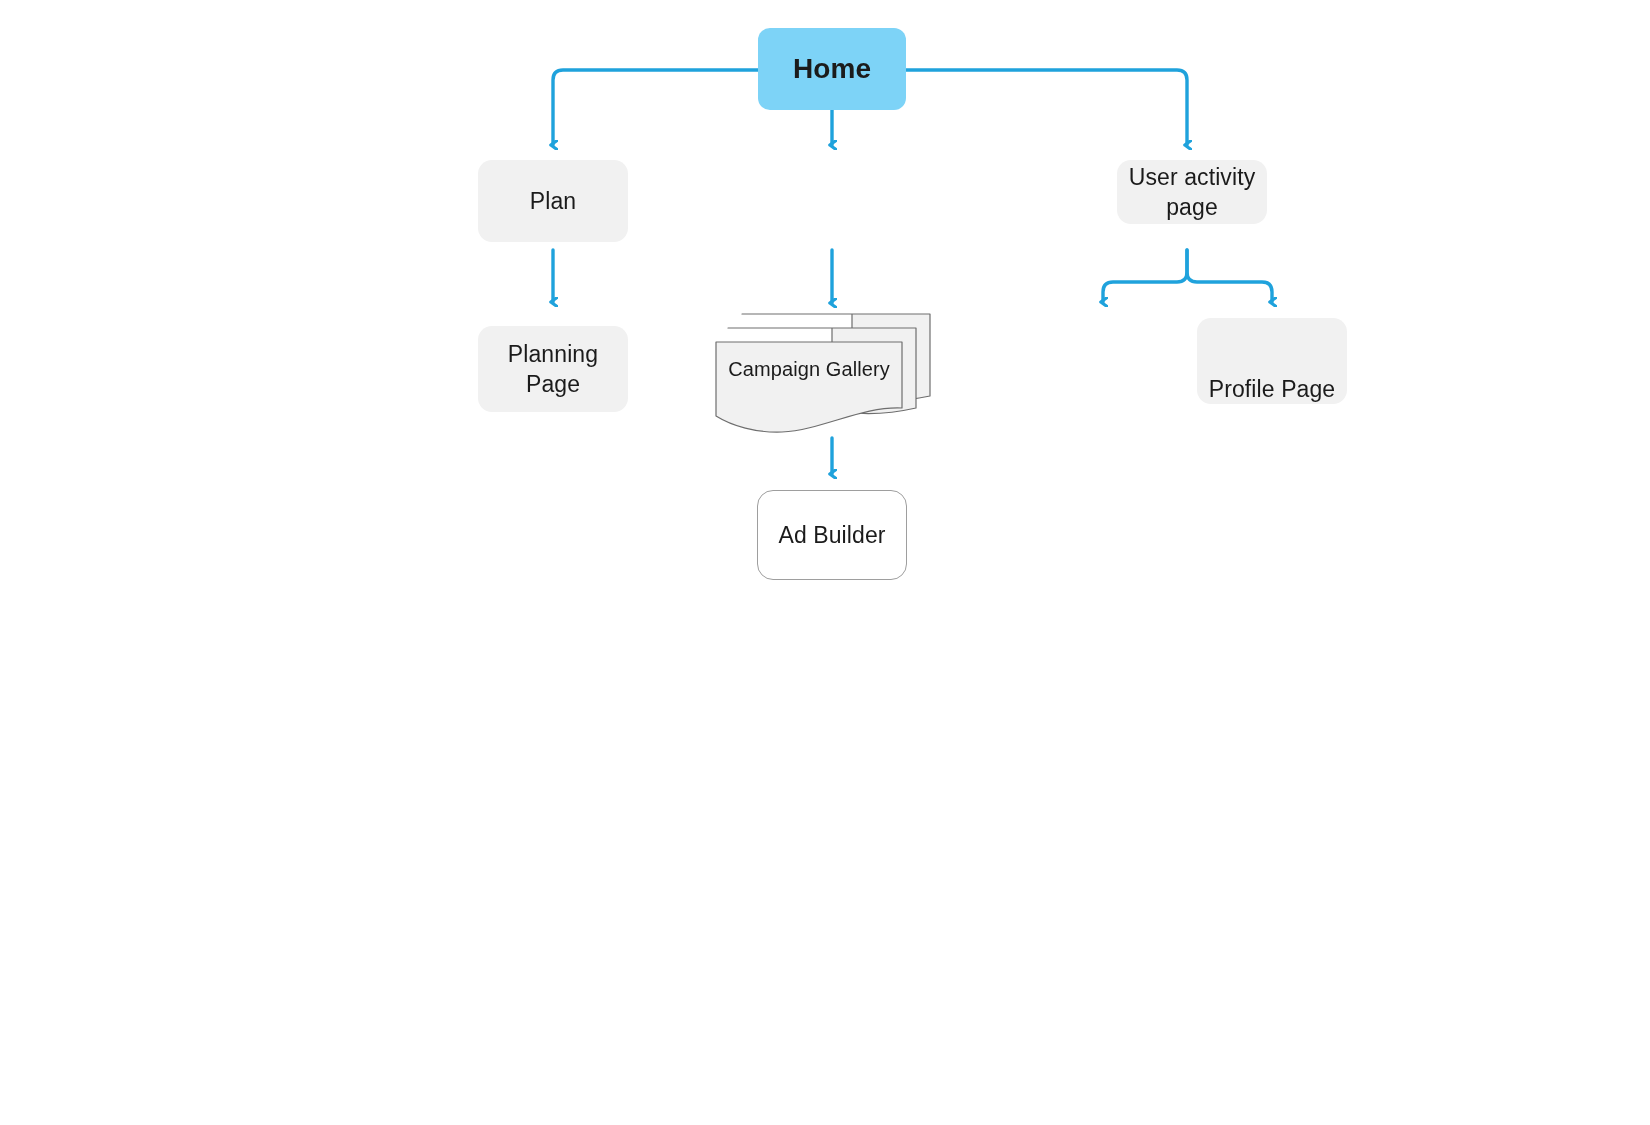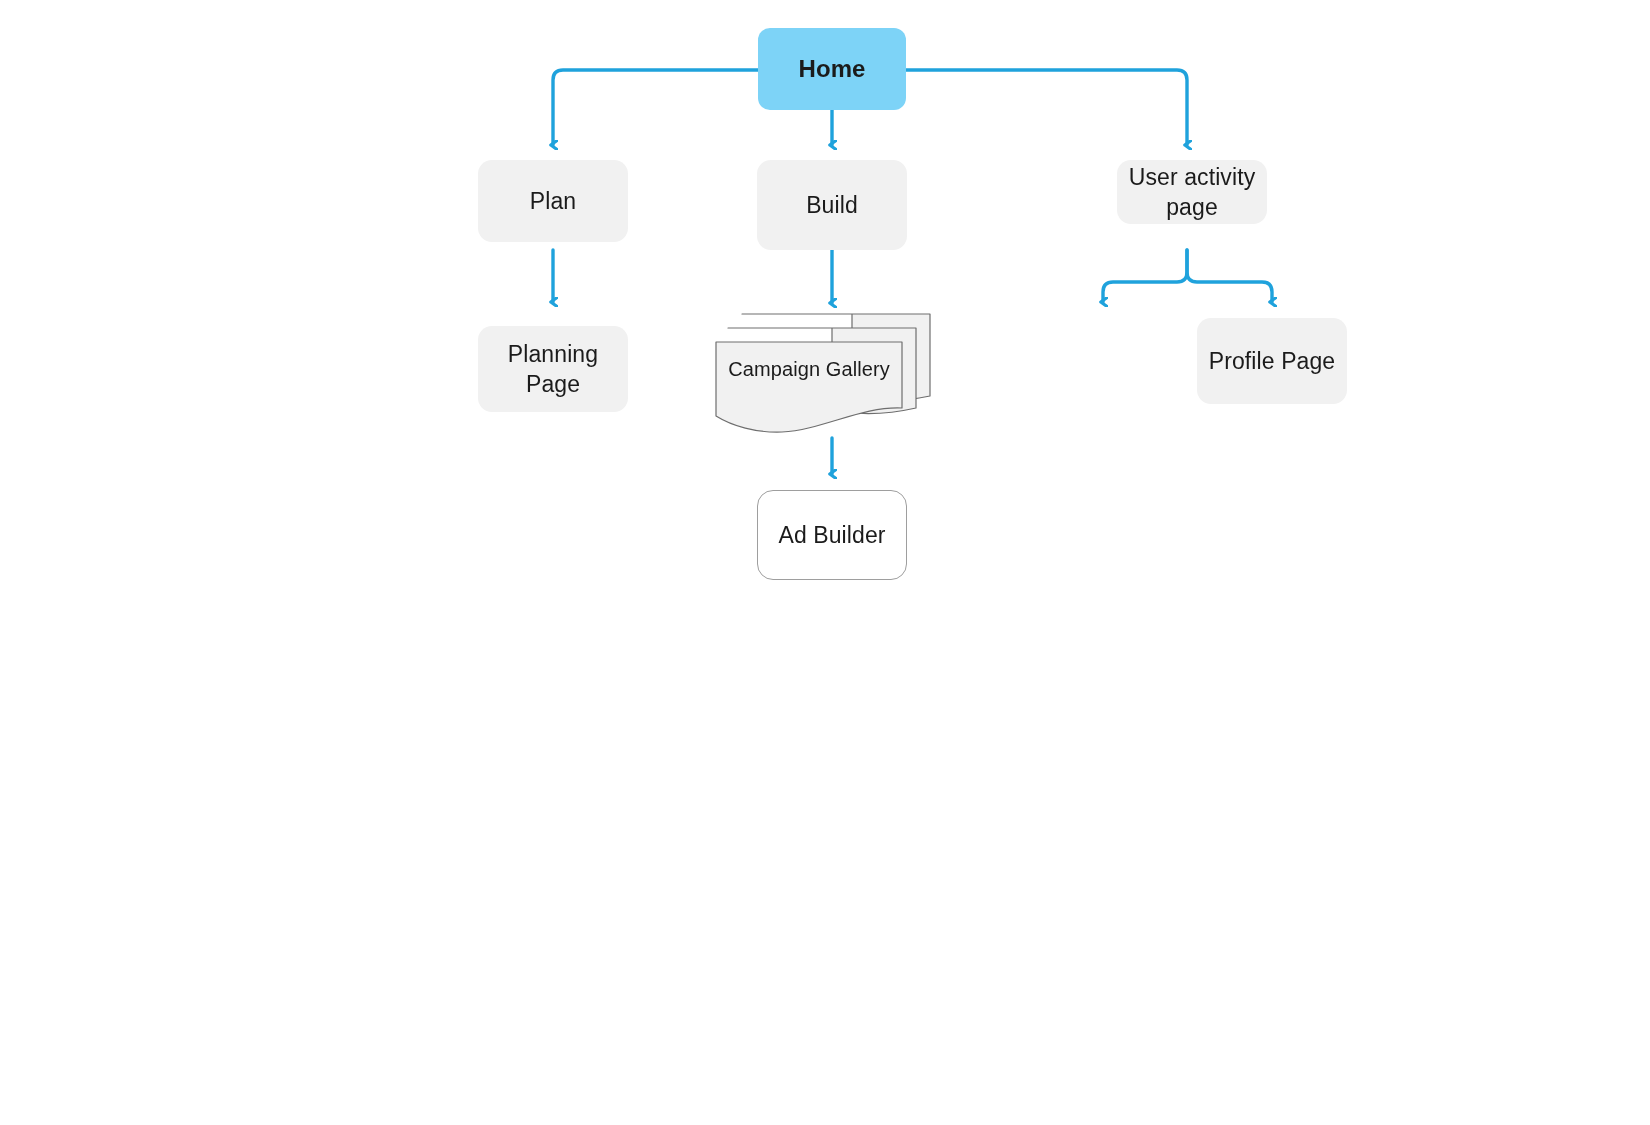--- a/index.html
+++ b/index.html
@@ -35,21 +35,21 @@
     justify-content: center;
     text-align: center;
     border-radius: 14px;
     color: #1b1b1b;
     line-height: 1.32;
     letter-spacing: 0.1px;
   }
   .node-root {
     background: #7dd3f7;
     font-weight: bold;
-    font-size: 24px;
+    font-size: 28px;
     border-radius: 12px;
   }
   .node-grey {
     background: #f1f1f1;
     font-size: 23px;
     font-weight: normal;
   }
   .node-outline {
     background: #ffffff;
     border: 1.5px solid #9e9e9e;
@@ -115,23 +115,20 @@
   </svg>
 
   <div class="node node-root" style="left:758px; top:28px; width:148px; height:82px;">
     <span class="node-label">Home</span>
   </div>
 
   <div class="node node-grey" style="left:478px; top:160px; width:150px; height:82px;">
     <span class="node-label">Plan</span>
   </div>
 
-  <div class="node node-grey" style="left:757px; top:160px; width:150px; height:90px;">
-    <span class="node-label">Build</span>
-  </div>
 
   <div class="node node-grey" style="left:1117px; top:160px; width:150px; height:64px;">
     <span class="node-label">User activity
 page</span>
   </div>
 
   <div class="node node-grey" style="left:478px; top:318px; width:150px; height:86px;margin-top:8px;">
     <span class="node-label">Planning Page</span>
   </div>
 
@@ -145,21 +142,21 @@
 
         <path fill="#f1f1f1" d="M 4 34 L 190 34 L 190 100
                  C 150 98 110 122 70 124
                  C 44 125 20 118 4 108 Z"></path>
       </g>
     </svg>
     <div class="doc-label" style="left:0; top:50px; width:194px;">Campaign Gallery</div>
   </div>
 
 
-  <div class="node node-grey" style="left:1197px; top:318px; width:150px; height:86px;">
+  <div class="node node-grey" style="left:1197px; top:318px; width:150px; height:86px;align-items:flex-end;">
     <span class="node-label">Profile Page</span>
   </div>
 
   <div class="node node-outline" style="left:757px; top:490px; width:150px; height:90px;">
     <span class="node-label">Ad Builder</span>
   </div>
 
 </div>
 
 </body></html>

